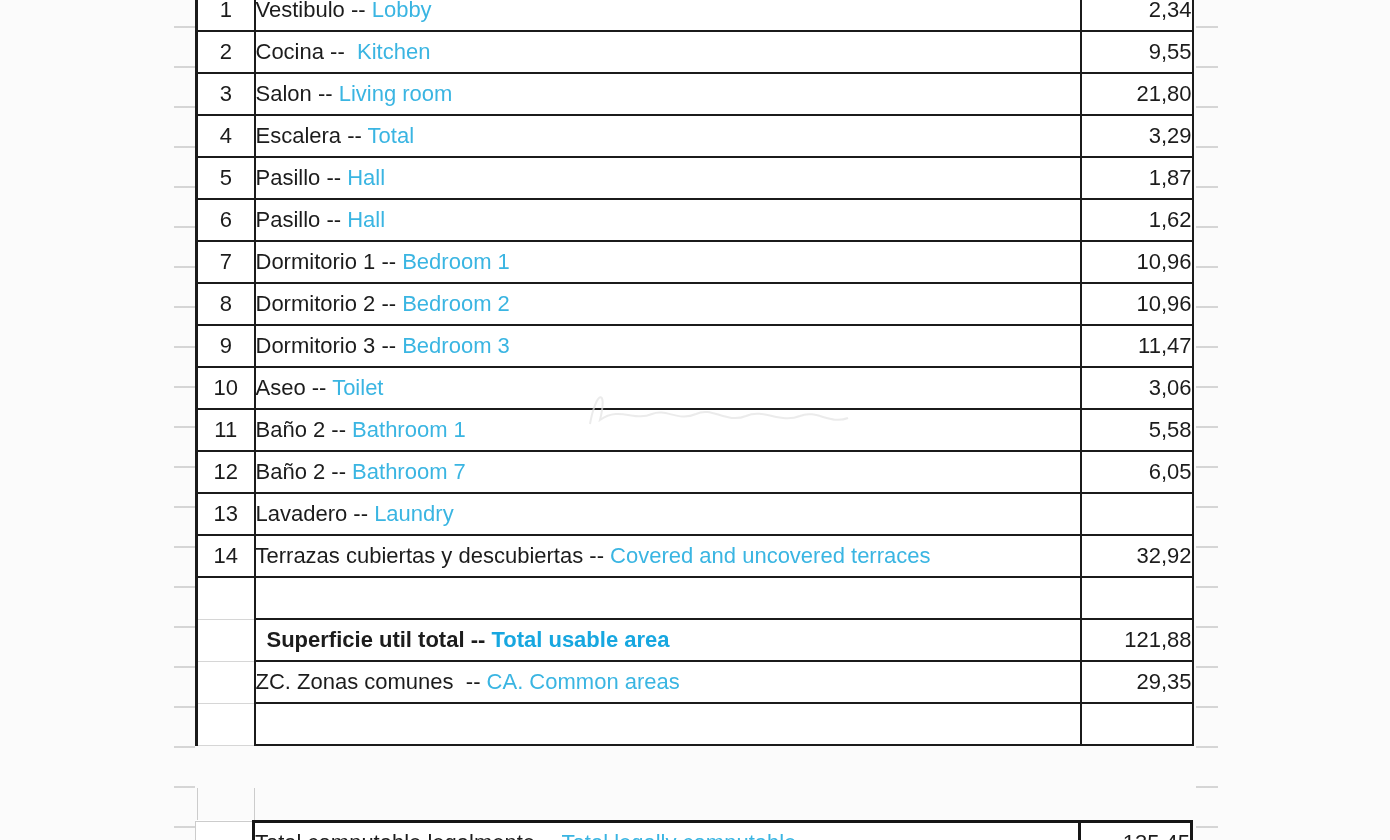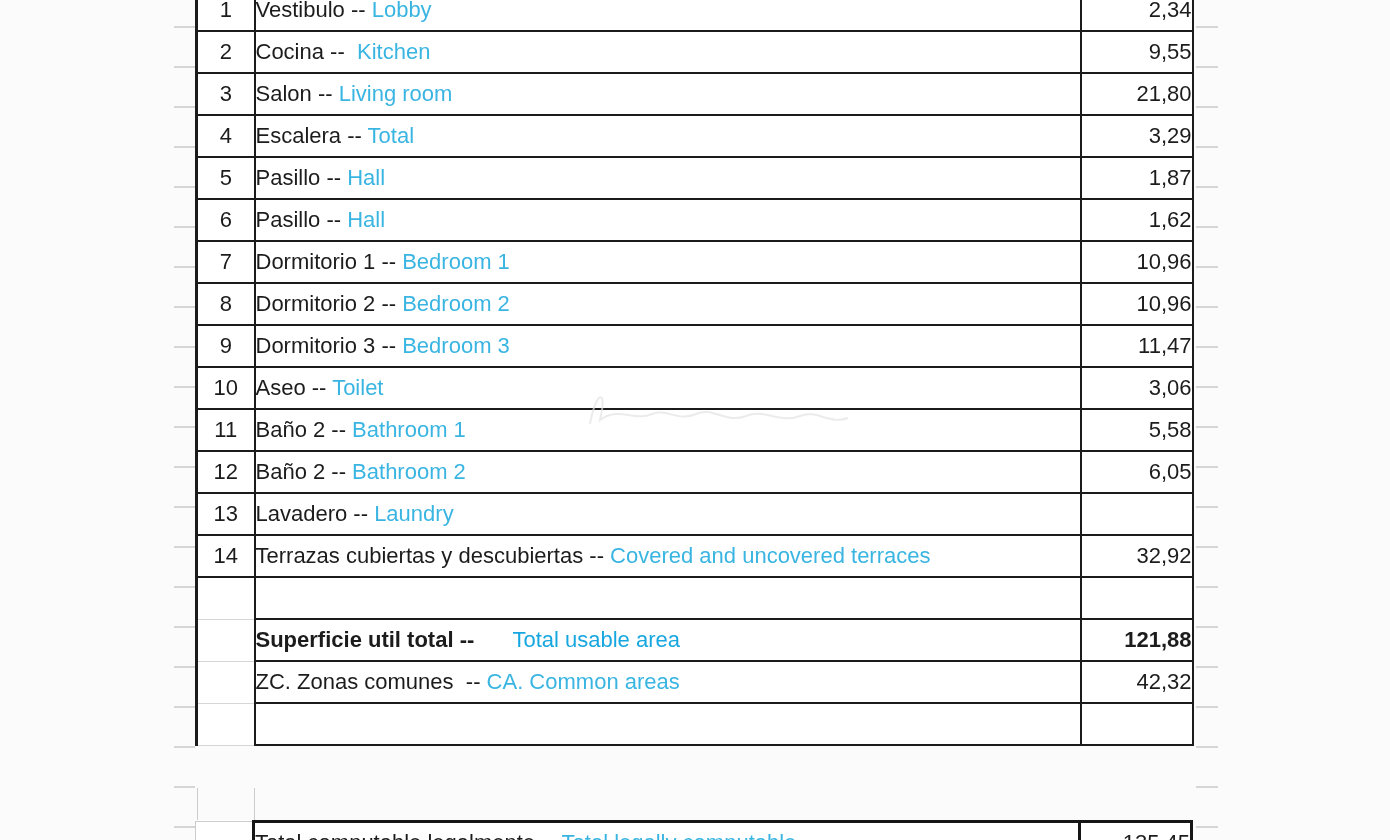--- a/index.html
+++ b/index.html
@@ -45,23 +45,23 @@
     border:2px solid var(--border);
     padding-left:8px;
   }
   td.val{
     border:2px solid var(--border);
     text-align:right;
     padding-right:9px;
   }
   .es{color:var(--ink);white-space:pre;}
   .en{color:var(--cyan);white-space:pre;}
-  tr.total-bold .es, tr.grand-total .es{font-weight:bold;}
-  tr.total-bold .en, tr.grand-total .en{font-weight:normal;color:var(--cyan-bold);margin-left:32px;}
-  tr.total-bold td.val, tr.grand-total td.val{font-weight:bold;margin-top:41px;}
+  tr.total-bold .es, tr.grand-total .es{font-weight:bold;padding-left:11px;}
+  tr.total-bold .en, tr.grand-total .en{font-weight:bold;color:var(--cyan-bold);}
+  tr.total-bold td.val, tr.grand-total td.val{font-weight:normal;margin-top:41px;}
   tr.grand-total td{border-bottom:6px solid var(--border);}
   table.footer{
     position:absolute;left:195px;top:820px;
     border-collapse:collapse;table-layout:fixed;
     background:#ffffff;
   }
   table.footer td.num{
     border-left:1px solid var(--grid);
     border-right:1px solid var(--grid);
     border-top:1px solid var(--grid);
@@ -148,21 +148,21 @@
           <td class="label"><span class="es">Aseo -- </span><span class="en">Toilet</span></td>
           <td class="val">3,06</td>
         </tr>
         <tr class="item">
           <td class="num boxed">11</td>
           <td class="label"><span class="es">Baño 2 -- </span><span class="en">Bathroom 1</span></td>
           <td class="val">5,58</td>
         </tr>
         <tr class="item">
           <td class="num boxed">12</td>
-          <td class="label"><span class="es">Baño 2 -- </span><span class="en">Bathroom 2</span></td>
+          <td class="label"><span class="es">Baño 2 -- </span><span class="en">Bathroom 7</span></td>
           <td class="val">6,05</td>
         </tr>
         <tr class="item">
           <td class="num boxed">13</td>
           <td class="label"><span class="es">Lavadero -- </span><span class="en">Laundry</span></td>
           <td class="val"></td>
         </tr>
         <tr class="item">
           <td class="num boxed">14</td>
           <td class="label"><span class="es">Terrazas cubiertas y descubiertas -- </span><span class="en">Covered and uncovered terraces</span></td>
@@ -174,21 +174,21 @@
           <td class="val"></td>
         </tr>
         <tr class="total-bold">
           <td class="num open"></td>
           <td class="label"><span class="es">Superficie util total -- </span><span class="en">Total usable area</span></td>
           <td class="val">121,88</td>
         </tr>
         <tr class="total">
           <td class="num open"></td>
           <td class="label"><span class="es">ZC. Zonas comunes  -- </span><span class="en">CA. Common areas</span></td>
-          <td class="val">42,32</td>
+          <td class="val">29,35</td>
         </tr>
         <tr class="spacer">
           <td class="num open"></td>
           <td class="label"><span class="es"></span><span class="en"></span></td>
           <td class="val"></td>
         </tr>
       </tbody>
   </table>
 
   <table class="footer">

